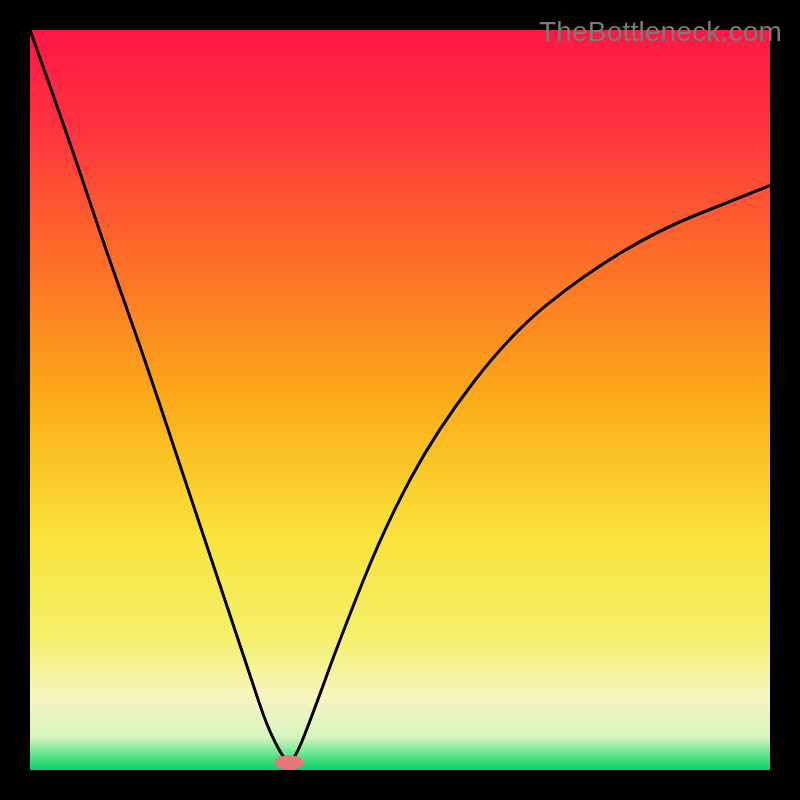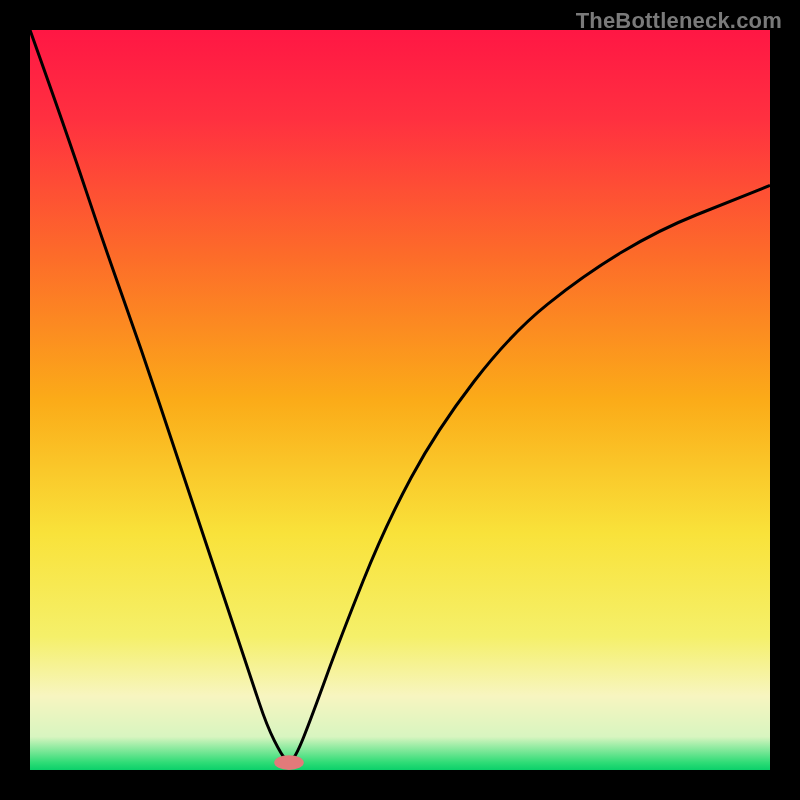--- a/index.html
+++ b/index.html
@@ -12,25 +12,25 @@
   }
   .chart-outer {
     width: 800px;
     height: 800px;
     background: #000;
     position: relative;
     box-sizing: border-box;
   }
   .watermark {
     position: absolute;
-    top: 8px;
+    top: 16px;
     right: 18px;
     color: #7a7a7a;
-    font-size: 22px;
-    font-weight: 700;
+    font-size: 28px;
+    font-weight: 400;
     letter-spacing: 0.2px;
     z-index: 3;
   }
   .plot-area {
     position: absolute;
     left: 30px;
     top: 30px;
     width: 740px;
     height: 740px;
   }

